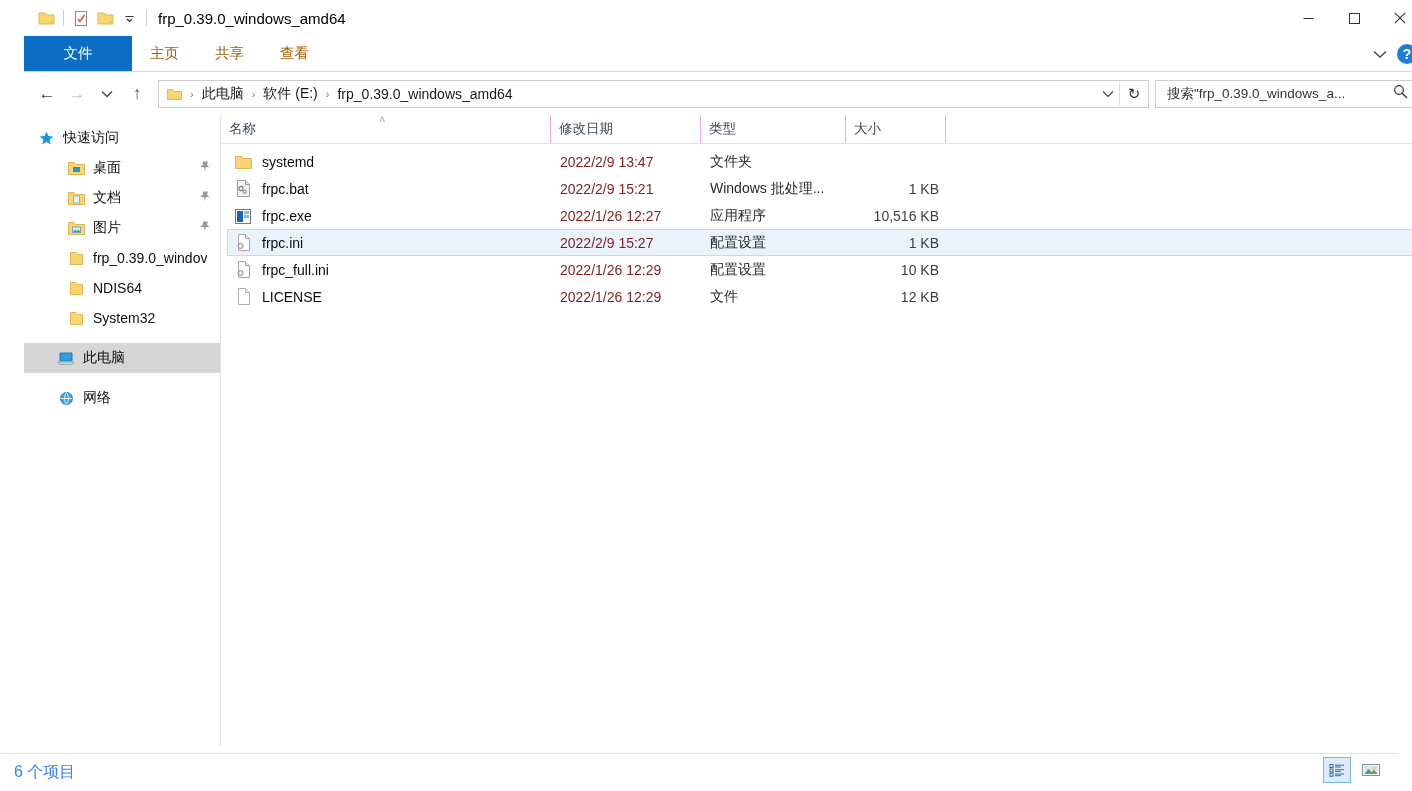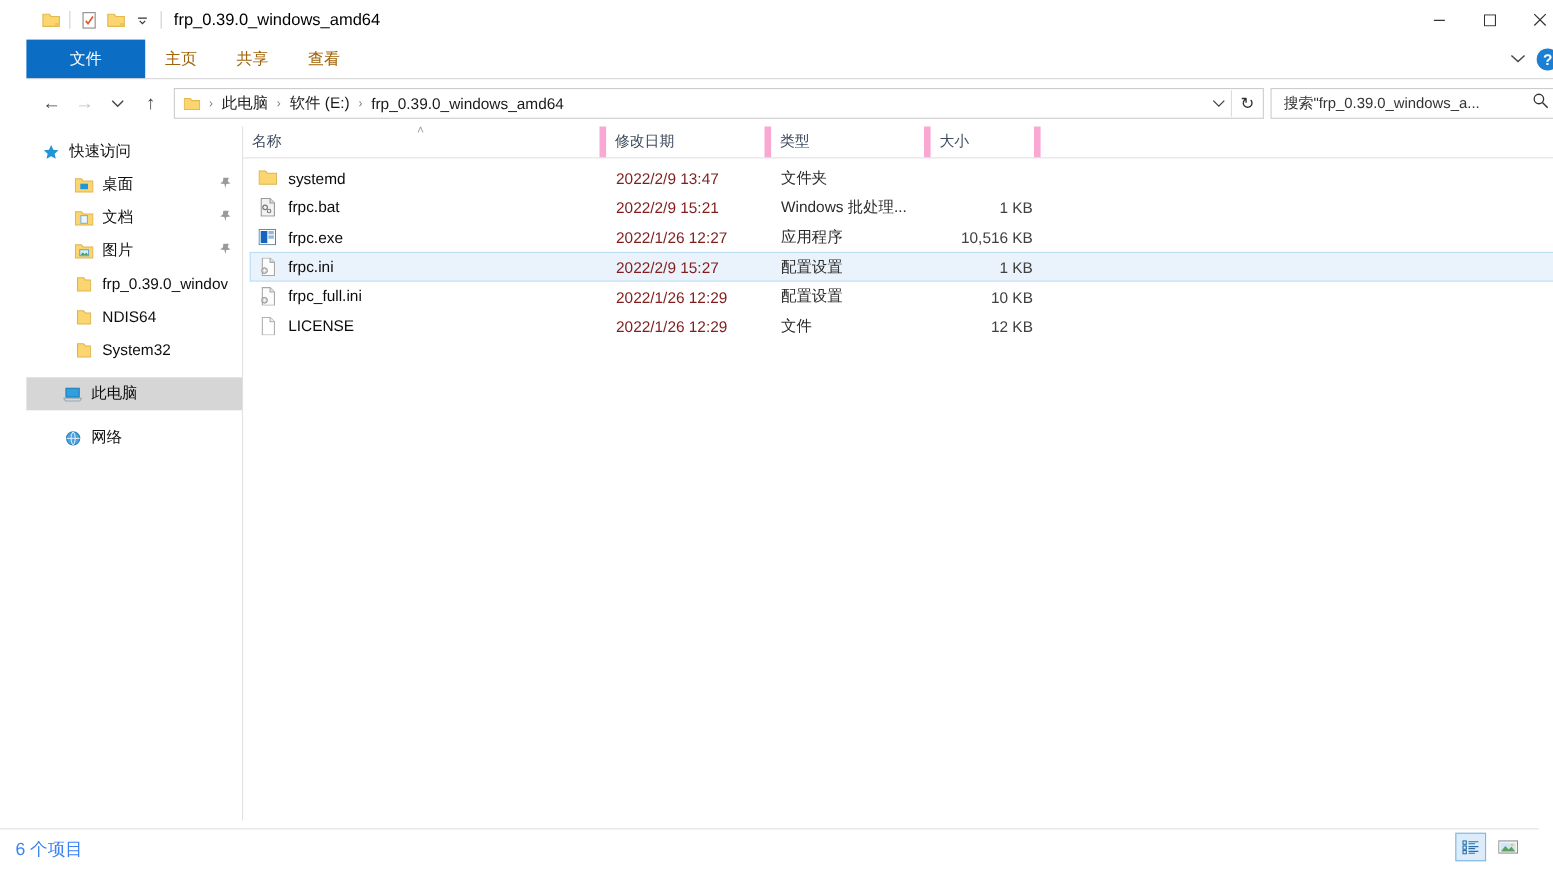--- a/index.html
+++ b/index.html
@@ -178,21 +178,21 @@
   }
   .colhead {
     height: 28px;
     display: flex; align-items: stretch;
     border-bottom: 1px solid #e2e2e2;
     position: relative;
   }
   .col {
     display: flex; align-items: center;
     font-size: 13.5px; color: #3d4a5c;
-    border-right: 6px solid #f9a8d4;
+    border-right: 1px solid #f9a8d4;
     padding-left: 8px;
     position: relative;
     box-sizing: border-box;
   }
   .c-name { width: 330px; }
   .c-date { width: 150px; }
   .c-type { width: 145px; }
   .c-size { width: 100px; }
   .sortcaret {
     position: absolute; left: 158px; top: -2px;
@@ -205,21 +205,21 @@
     font-size: 14px; color: #0b0b0b;
     box-sizing: border-box;
     border: 1px solid transparent;
     margin: 0 2px 0 6px;
   }
   .row.sel {
     background: #eaf3fb;
     border: 1px solid #bcdcf4;
   }
   .cell { box-sizing: border-box; padding-left: 8px; white-space: nowrap; overflow: hidden; }
-  .cell.name { width: 324px; display: flex; align-items: flex-start; padding-left: 4px; }
+  .cell.name { width: 324px; display: flex; align-items: flex-end; padding-left: 4px; }
   .cell.date { width: 150px; color: #7f1d1d; }
   .cell.type { width: 145px; color: #2b2b2b; }
   .cell.size { width: 100px; text-align: right; padding-right: 8px; padding-left: 0; color: #404040; }
   .cell.name .fi { width: 22px; margin-right: 8px; display: flex; align-items: center; justify-content: center; flex: none; }
 
   
   .statusbar {
     position: absolute; left: 0; bottom: 0;
     width: 1399px; height: 37px;
     background: #ffffff;

